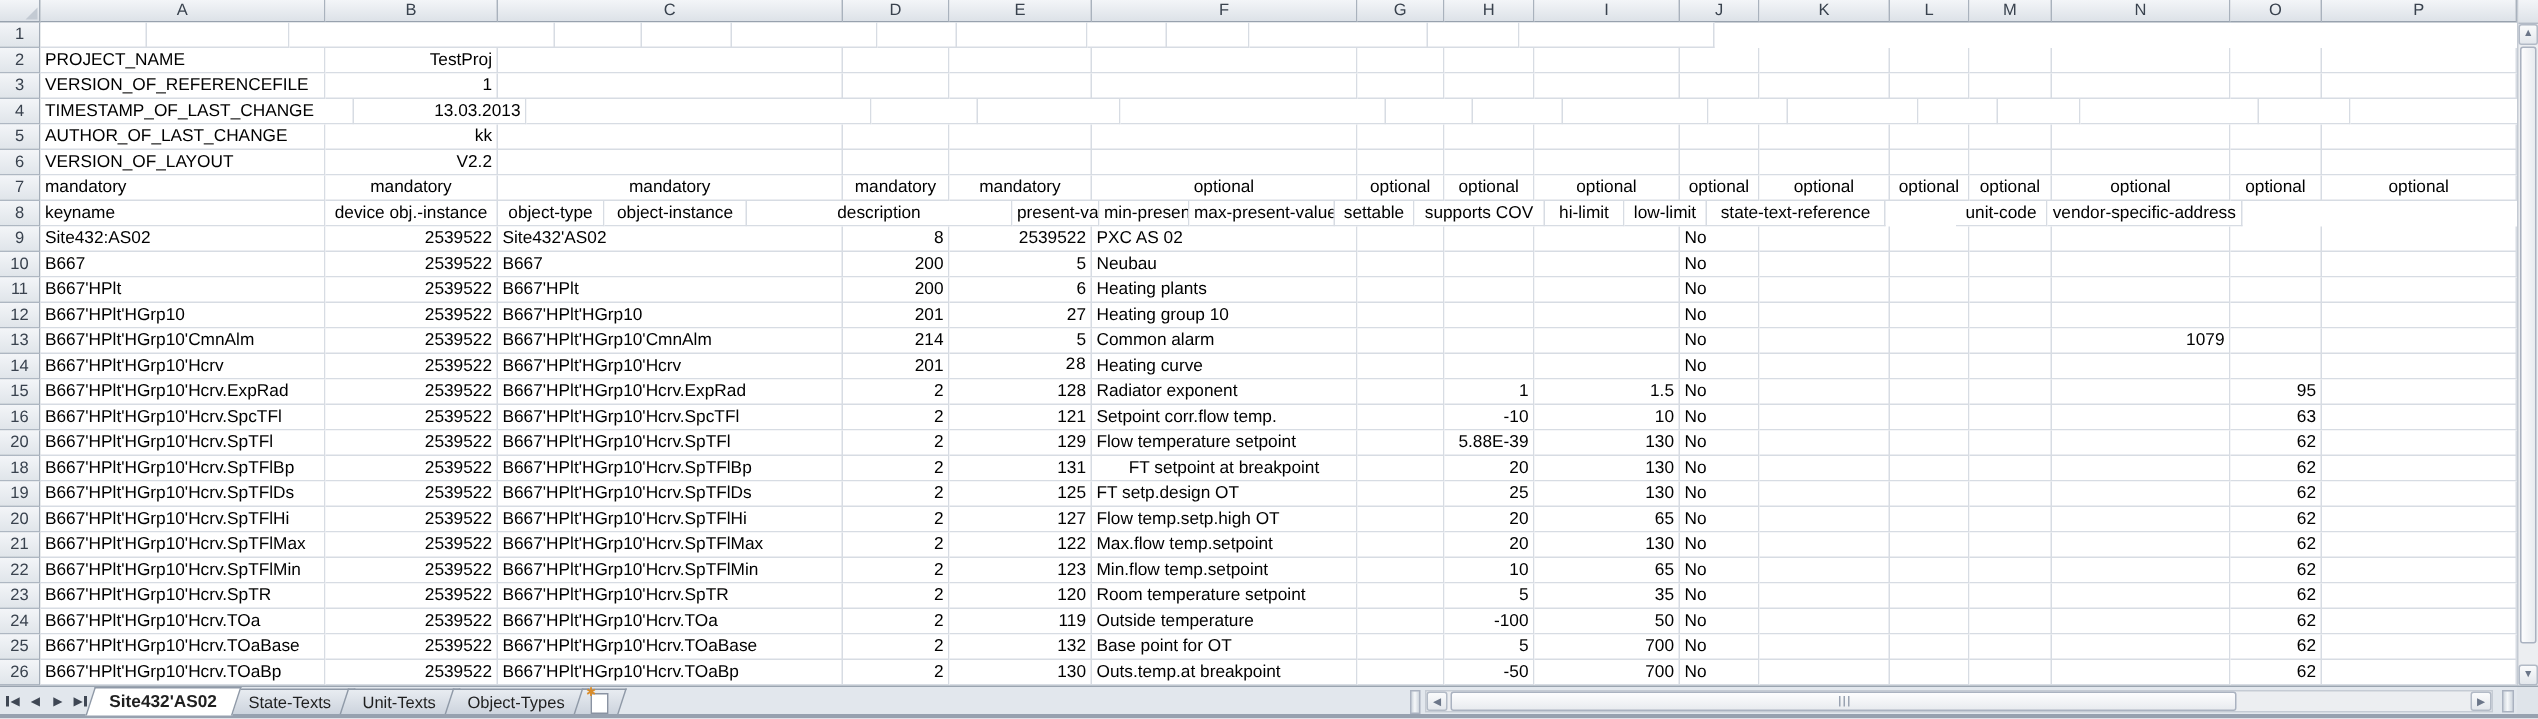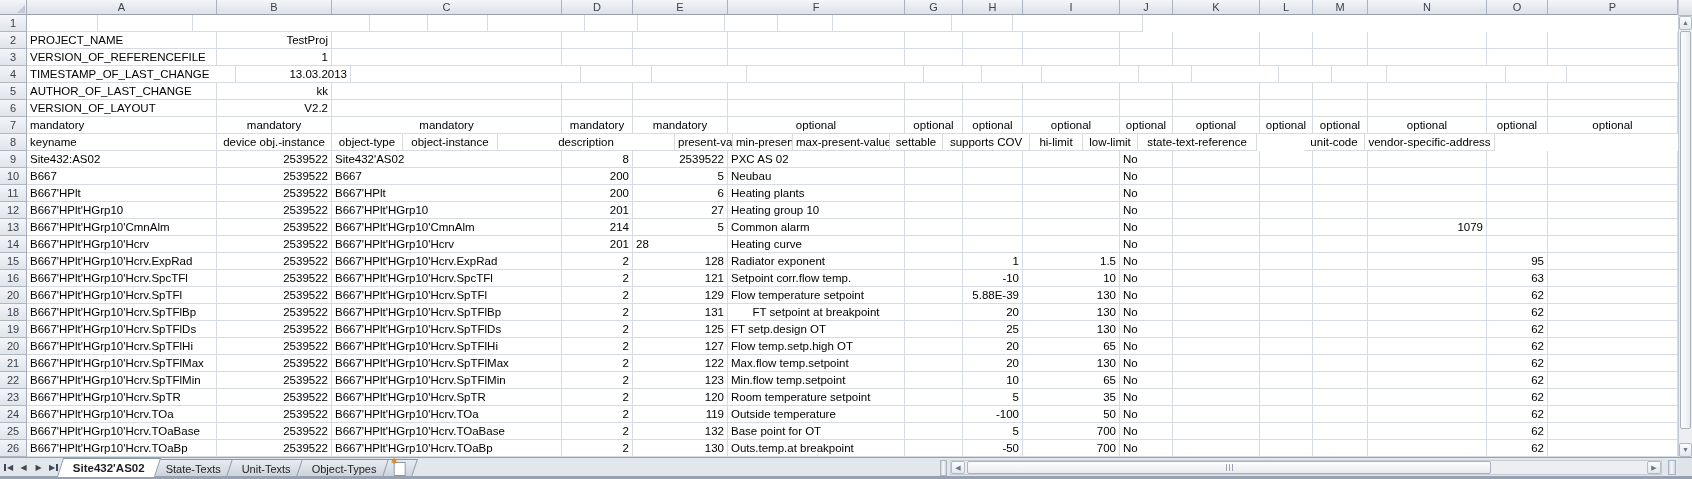--- a/index.html
+++ b/index.html
@@ -381,21 +381,21 @@
         <div class="cell" style="width: 119px; text-align: right;">1079</div>
         <div class="cell" style="width: 61px; text-align: right;"></div>
         <div class="cell" style="width: 130px; text-align: left;"></div>
       </div>
       <div class="grow">
         <div class="rowh">14</div>
         <div class="cell" style="width: 190px; text-align: left;">B667'HPlt'HGrp10'Hcrv</div>
         <div class="cell" style="width: 115px; text-align: right;">2539522</div>
         <div class="cell" style="width: 230px; text-align: left;">B667'HPlt'HGrp10'Hcrv</div>
         <div class="cell" style="width: 71px; text-align: right;">201</div>
-        <div class="cell" style="width: 95px; ">28</div>
+        <div class="cell" style="width: 95px; text-align: right; font-family: Liberation Mono, monospace;">28</div>
         <div class="cell" style="width: 177px; text-align: left;">Heating curve</div>
         <div class="cell" style="width: 58px; text-align: right;"></div>
         <div class="cell" style="width: 60px; text-align: right;"></div>
         <div class="cell" style="width: 97px; text-align: right;"></div>
         <div class="cell" style="width: 53px; text-align: left;">No</div>
         <div class="cell" style="width: 87px; text-align: left;"></div>
         <div class="cell" style="width: 53px; text-align: right;"></div>
         <div class="cell" style="width: 55px; text-align: right;"></div>
         <div class="cell" style="width: 119px; text-align: right;"></div>
         <div class="cell" style="width: 61px; text-align: right;"></div>

